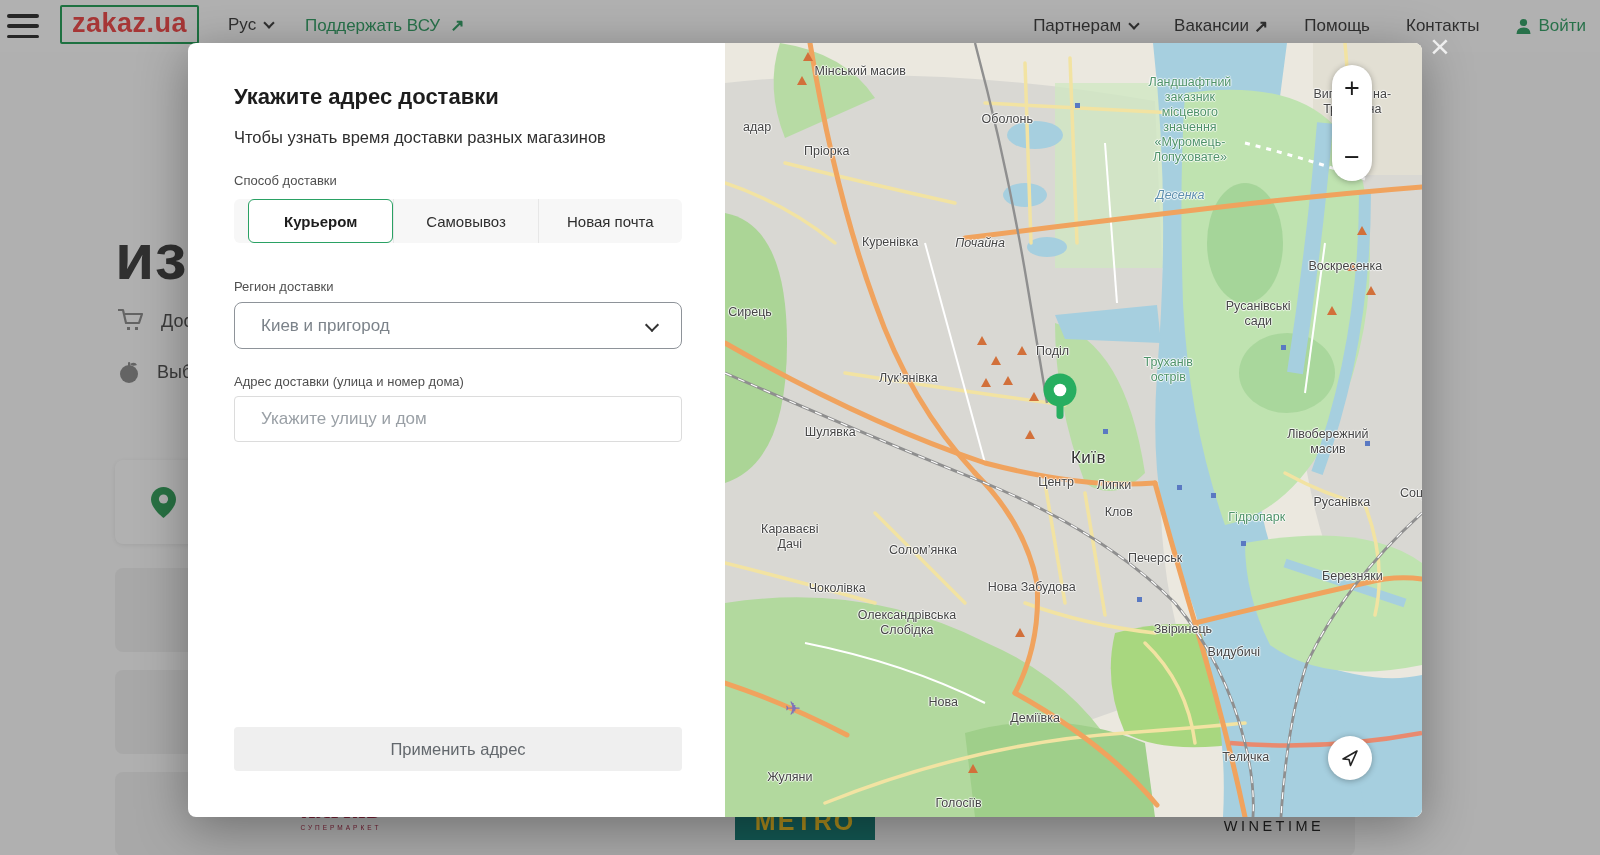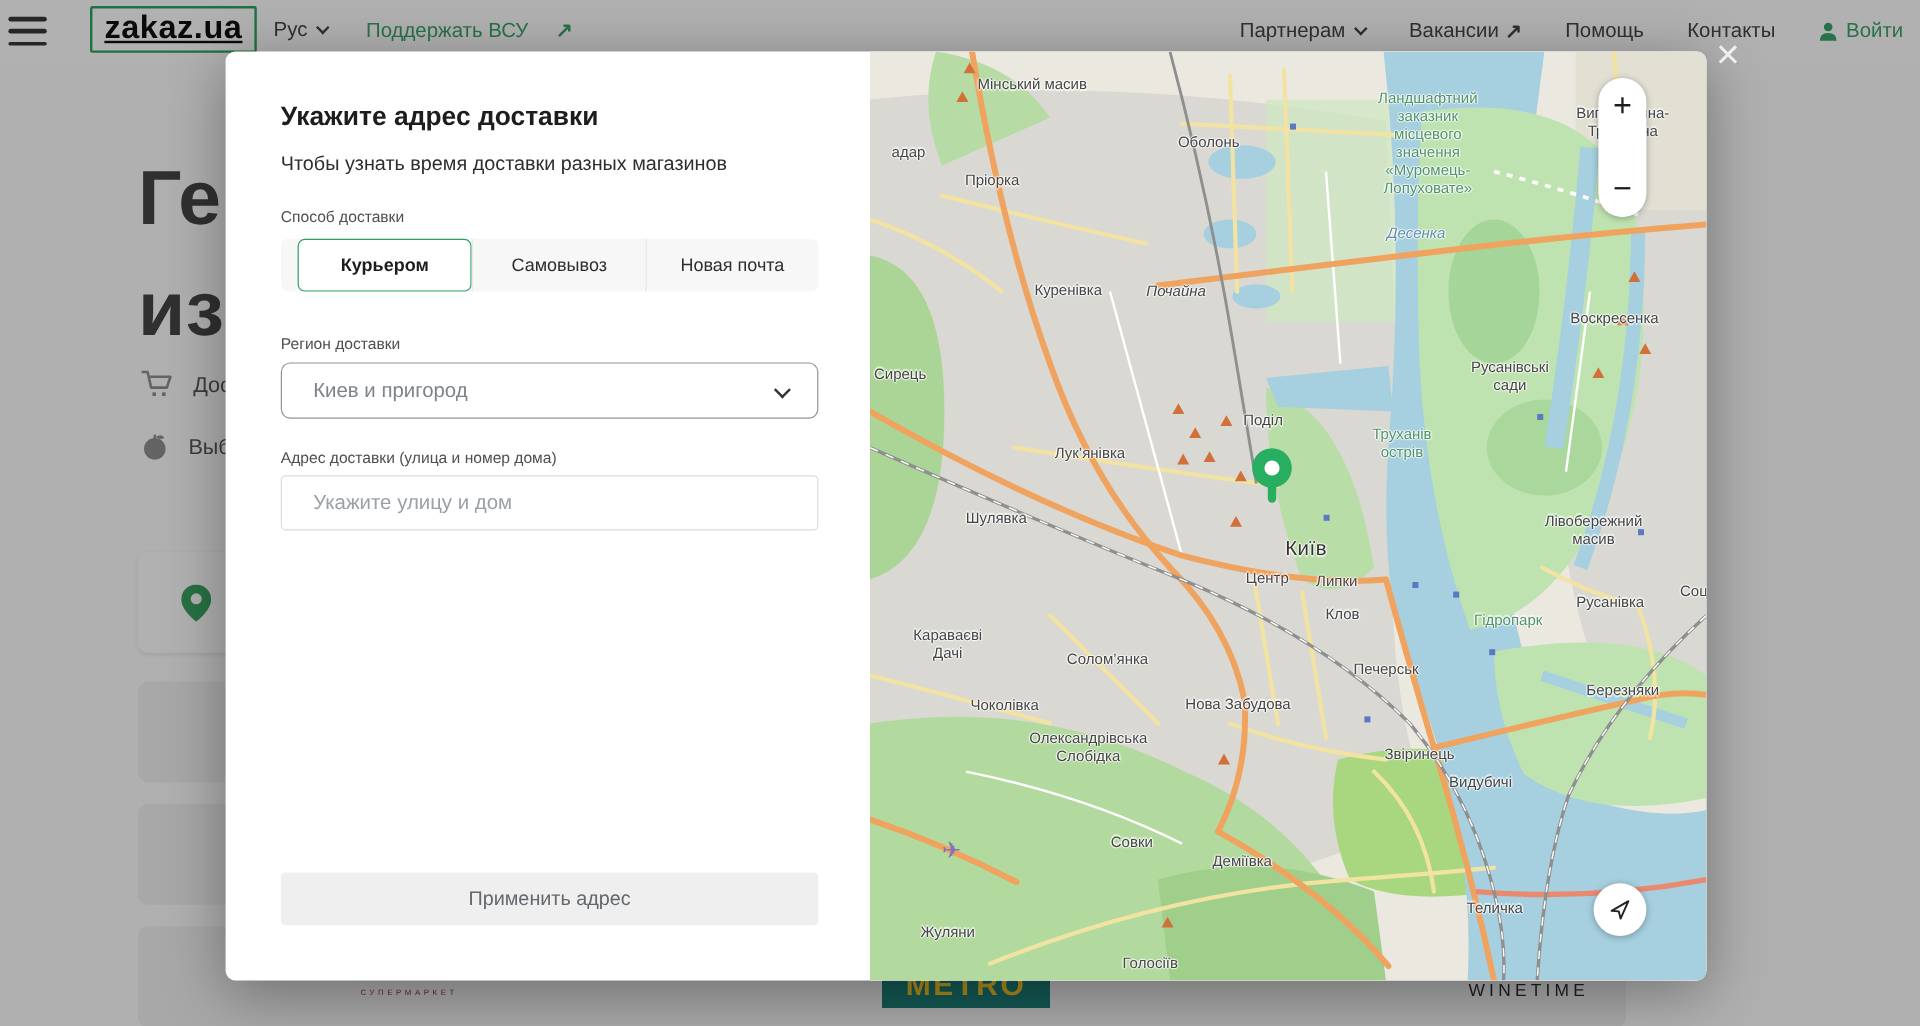--- a/index.html
+++ b/index.html
@@ -7,24 +7,24 @@
   body { position:relative; }
 
   
   .bg-page { position:absolute; inset:0; background:#fdfdfd; }
   .bg-circle { position:absolute; left:590px; top:210px; width:950px; height:950px; border-radius:50%;
                background:rgba(255,255,255,0.55); }
   .site-header { position:absolute; left:0; top:0; width:1600px; height:52px; background:#fff;
                  display:flex; align-items:center; }
   .burger { position:absolute; left:7px; top:14px; width:32px; height:24px; display:flex; flex-direction:column; justify-content:space-between; cursor:pointer;}
   .burger i { display:block; height:3.5px; background:#2b2b2b; border-radius:2px; }
-  .logo-box { position:absolute; left:75px; top:5px; border:2.5px solid #1f9e55; border-radius:2px;
-              color:#000000; font-size:27px; font-weight:700; letter-spacing:0.5px; padding:1px 10px 3px;text-decoration:underline; }
+  .logo-box { position:absolute; left:60px; top:5px; border:2.5px solid #1f9e55; border-radius:2px;
+              color:#ef4444; font-size:27px; font-weight:700; letter-spacing:0.5px; padding:1px 10px 3px; }
   .lang { position:absolute; left:228px; top:15px; font-size:17px; color:#3a3a3a; display:flex; align-items:center; }
-  .support { position:absolute; left:305px; top:15px; font-size:17px; color:#2f9e63; display:flex; align-items:center; gap:21px;}
+  .support { position:absolute; left:305px; top:15px; font-size:17px; color:#2f9e63; display:flex; align-items:center; gap:8px;}
   .hdr-right { position:absolute; right:0; top:0; height:52px; display:flex; align-items:center; gap:36px; padding-right:14px; }
   .nav-item { font-size:17px; color:#3a3a3a; display:flex; align-items:center; cursor:pointer; white-space:nowrap;}
   .nav-item .arr, .support .arr { font-weight:600; margin-left:5px; }
   .support .arr { margin-left:2px; }
   .chev { width:8px; height:8px; border-right:2px solid #3a3a3a; border-bottom:2px solid #3a3a3a;
           display:inline-block; transform:rotate(45deg); margin-left:9px; margin-top:-4px;}
   .login { font-size:17px; color:#2f9e63; display:flex; align-items:center; gap:6px; cursor:pointer; white-space:nowrap;}
 
   .hero-h { position:absolute; left:115px; color:#3b3b3b; font-weight:600; font-size:64px; letter-spacing:0.5px;}
   .hero-h1 { top:128px; }
@@ -90,21 +90,20 @@
                 justify-content:center; cursor:pointer; }
   .close-x { position:absolute; left:1430px; top:29px; z-index:11; color:#efefef; font-size:34px;
              font-weight:300; line-height:1; cursor:pointer; }
 </style>
 </head>
 <body>
 
 <div class="bg-page">
   <div class="bg-circle"></div>
 
-  <div class="hero-h hero-h1">Ге</div>
   <div class="hero-h hero-h2">из</div>
 
   <div class="bg-bullet" style="top:308px;">
     <svg width="28" height="26" viewBox="0 0 28 26">
       <path d="M1 2 h5 l3 13 h13 l3 -9 H8" fill="none" stroke="#8a8a8a" stroke-width="2.2" stroke-linejoin="round"></path>
       <rect x="10" y="19" width="3" height="3" fill="#8a8a8a"></rect>
         <rect x="18" y="19" width="3" height="3" fill="#8a8a8a"></rect>
     </svg>
     <span>Дос</span>
   </div>
@@ -360,21 +359,21 @@
 Дачі</span>
         <span class="map-label" style="left: 28.4%; top: 65.5%;">Солом’янка</span>
         <span class="map-label" style="left: 61.7%; top: 66.5%;">Печерськ</span>
         <span class="map-label" style="left: 90%; top: 68.9%;">Березняки</span>
         <span class="map-label" style="left: 44%; top: 70.3%;">Нова Забудова</span>
         <span class="map-label" style="left: 16.1%; top: 70.4%;">Чоколівка</span>
         <span class="map-label" style="left: 26.1%; top: 74.9%;">Олександрівська
 Слобідка</span>
         <span class="map-label" style="left: 65.7%; top: 75.7%;">Звіринець</span>
         <span class="map-label" style="left: 73%; top: 78.7%;">Видубичі</span>
-        <span class="map-label" style="left: 31.3%; top: 85.1%;">Совки</span>
+        <span class="map-label" style="left: 31.3%; top: 85.1%;">Нова</span>
         <span class="map-label" style="left: 44.5%; top: 87.2%;">Деміївка</span>
         <span class="map-label" style="left: 9.3%; top: 94.8%;">Жуляни</span>
         <span class="map-label" style="left: 74.7%; top: 92.2%;">Теличка</span>
         <span class="map-label" style="left: 33.5%; top: 98.2%;">Голосіїв</span>
       </div>
 
     <div class="zoom-pill">
       <div class="zoom-btn">+</div>
       <div class="zoom-btn">−</div>
     </div>

